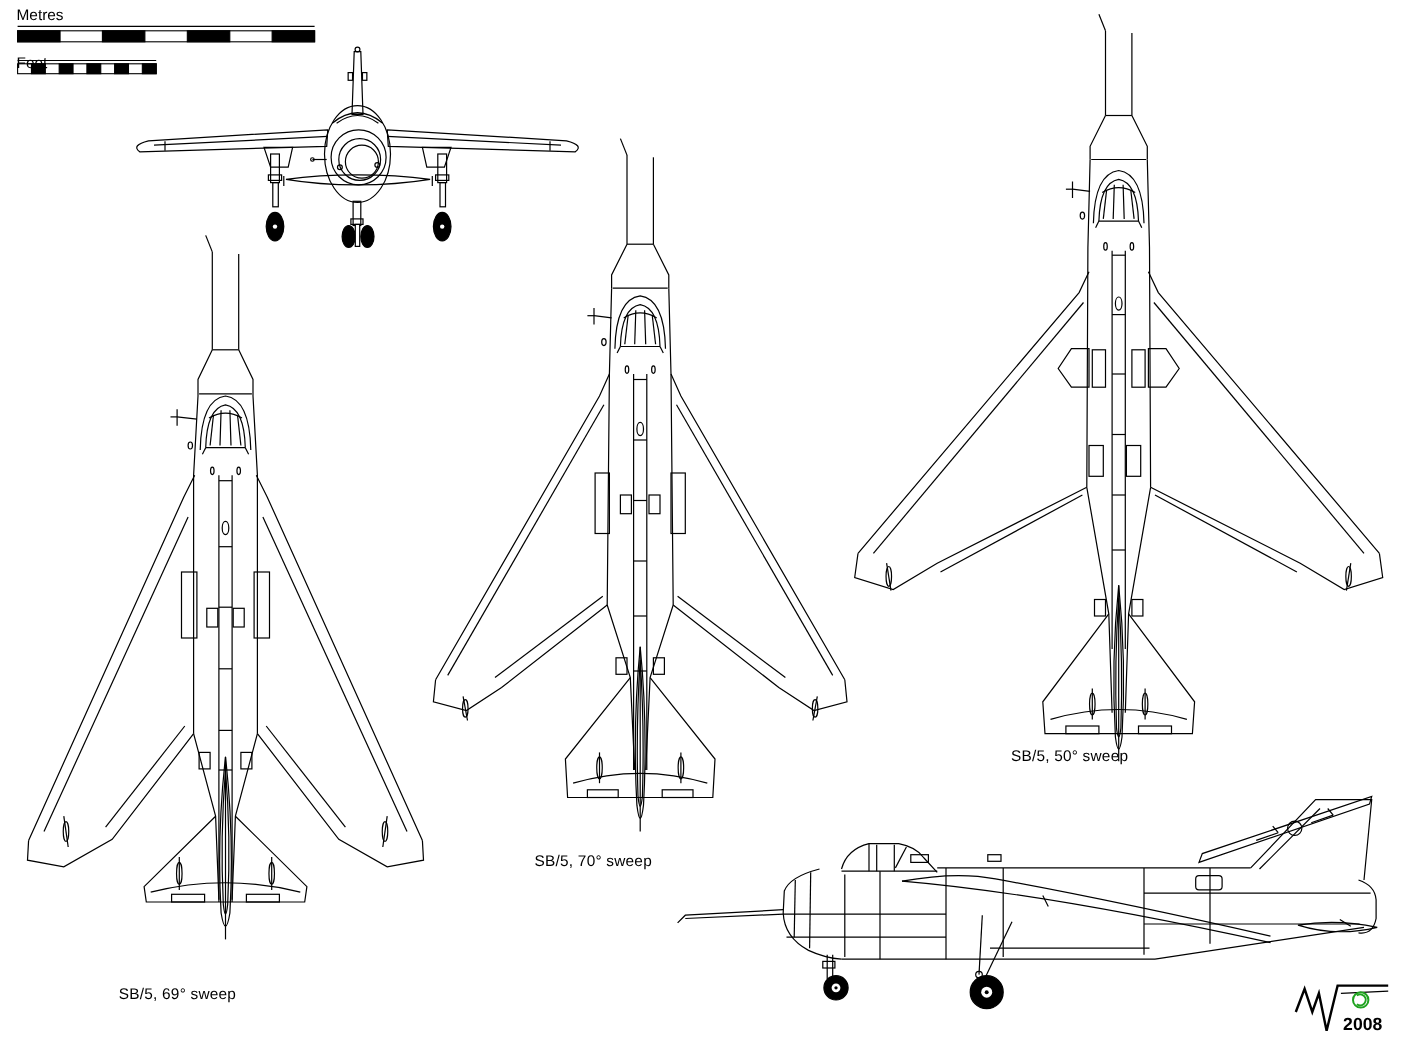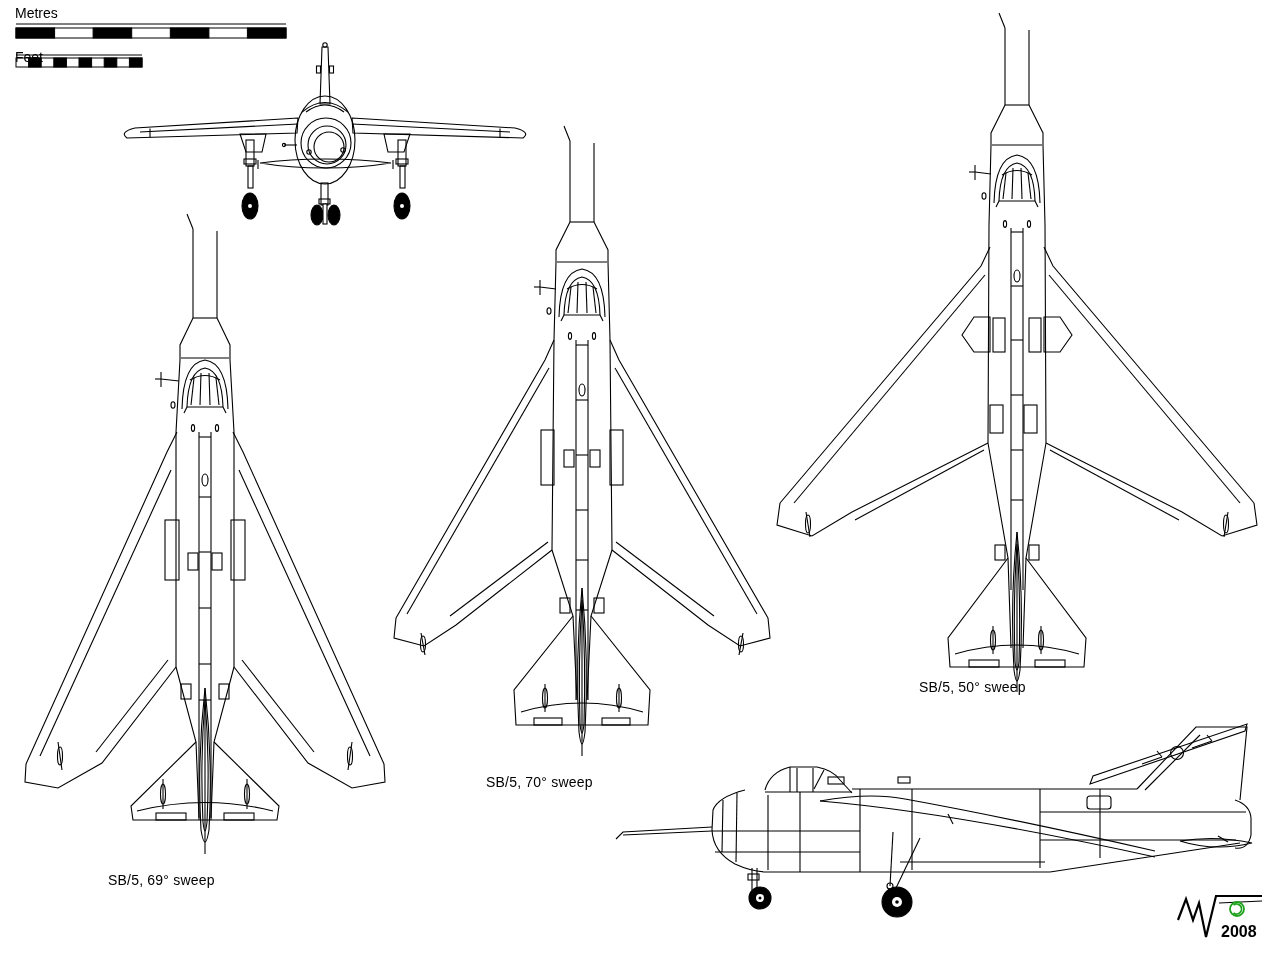--- a/index.html
+++ b/index.html
@@ -397,19 +397,19 @@
     <g>
       <circle cx="1237" cy="909" r="7" stroke-width="1.8" stroke="#1ea21e"></circle>
       <path d="M1233.5,905 A5,5 0 1 1 1233.5,913" stroke-width="1.8" stroke="#1ea21e"></path>
     </g>
   </g>
 </svg>
 
 <div class="lbl small" style="left:15px;top:6px">Metres</div>
 <div class="lbl small" style="left:15px;top:50px">Feet</div>
 
-<div class="lbl sweep" style="left:108px;top:869px">SB/5, 69° sweep</div>
+<div class="lbl sweep" style="left:108px;top:892px">SB/5, 69° sweep</div>
 <div class="lbl sweep" style="left:486px;top:771px">SB/5, 70° sweep</div>
 <div class="lbl sweep" style="left:919px;top:676px">SB/5, 50° sweep</div>
 
 <div class="lbl year" style="left:1221px;top:924px">2008</div>
 
 </div>
 
 </body></html>

